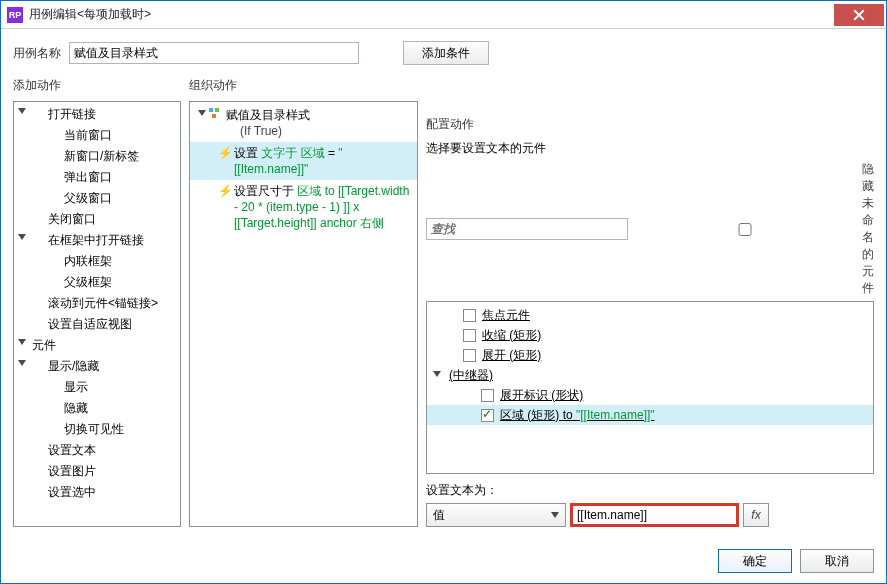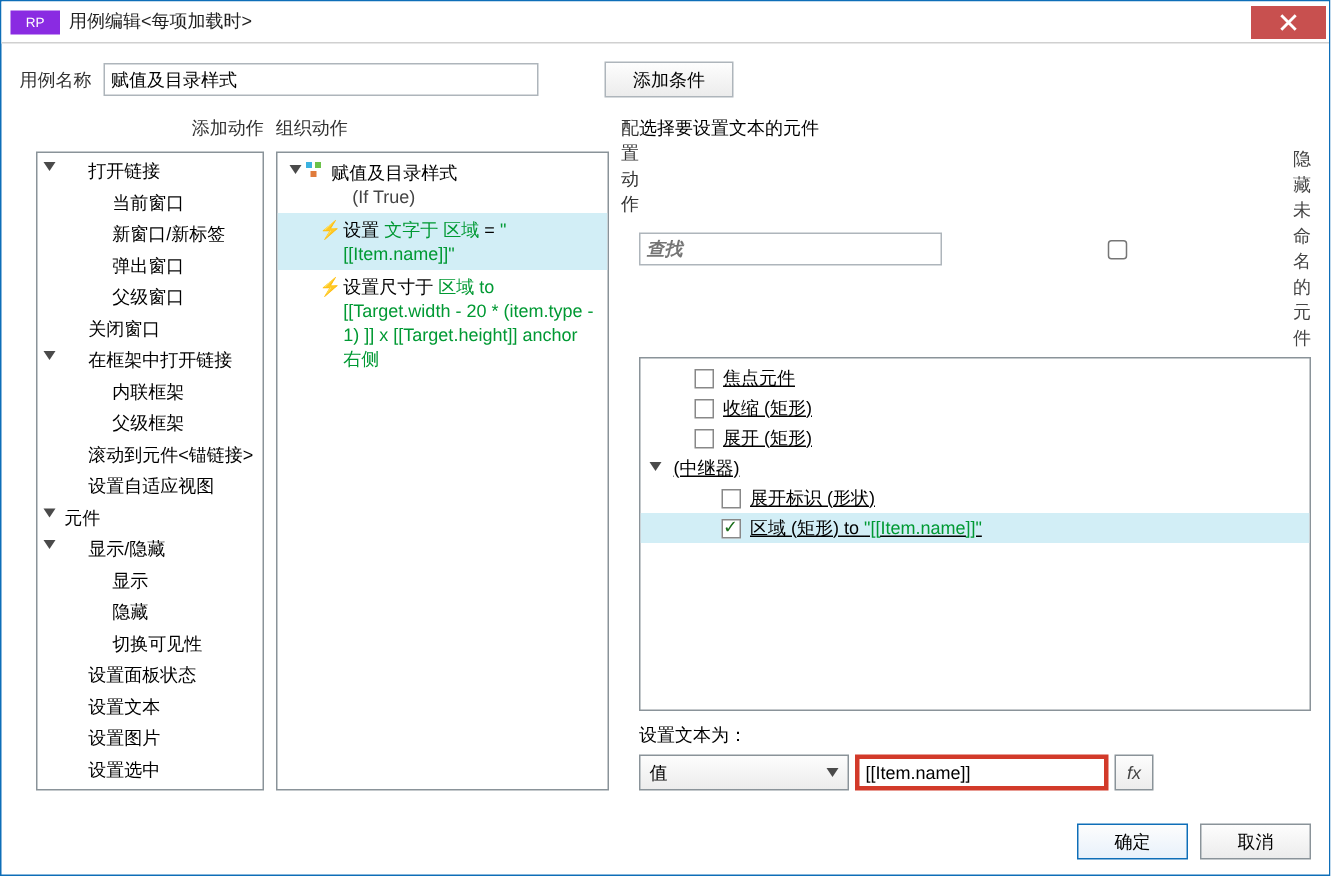--- a/index.html
+++ b/index.html
@@ -1,34 +1,34 @@
 <!DOCTYPE html>
 <html><head>
 <meta charset="utf-8">
 <style>
 * { box-sizing: border-box; margin: 0; padding: 0; font-family: "Microsoft YaHei", "SimSun", sans-serif; font-size: 12px; }
 body { background: #fff; width: 887px; height: 584px; overflow: hidden; }
 .window { border: 1px solid #0e6eb8; width: 887px; height: 584px; display: flex; flex-direction: column; background: #fff; }
 .titlebar { height: 28px; background: #fff; border-bottom: 1px solid #d0d0d0; display: flex; align-items: center; }
-.titlebar .appicon { width: 33px; height: 16px; background: #8a2be2; margin: 0 6px; display:flex;align-items:center;justify-content:center;color:#fff;font-size:9px;font-weight:normal;}
+.titlebar .appicon { width: 16px; height: 16px; background: #8a2be2; margin: 0 6px; display:flex;align-items:center;justify-content:center;color:#fff;font-size:9px;font-weight:bold;}
 .titlebar .title { flex: 1; color: #222; font-size: 12px; }
 .titlebar .closebtn { width: 50px; height: 22px; background: #c8504f; display:flex; align-items:center; justify-content:center; margin-right:2px;}
 .titlebar .closebtn svg { width:12px;height:12px;}
 .content { flex:1; padding: 12px; display:flex; flex-direction:column; gap:6px; }
 .row1 { display:flex; align-items:center; gap:8px; margin-bottom:6px;}
 .row1 label { color:#333; }
 .row1 input[type=text]{ width:290px; height:22px; border:1px solid #aeb5bb; padding:0 4px;}
 .row1 .addcond { margin-left:36px; width:86px; height:24px; border:1px solid #aeb5bb; background:linear-gradient(#fdfdfd,#ececec); display:flex;align-items:center;justify-content:center;cursor:pointer;}
 .cols { flex:1; display:flex; gap:8px; min-height:0;}
 .col { display:flex; flex-direction:column; min-height:0;}
 .col .colhead { height:20px; color:#333; margin-bottom:4px;}
 .col .panel { flex:1; border:1px solid #8a9399; background:#fff; overflow:auto; padding:2px 0;}
-.col1 { width:220px;align-items:flex-end;}
+.col1 { width:220px;}
 .col2 { width:300px;}
-.col3 { flex:1; display:flex; flex-direction:row;}
+.col3 { flex:1; display:flex; flex-direction:column;margin-top:39px;}
 .tree-item { padding:2px 6px 2px 18px; white-space:nowrap; cursor:default; position:relative;}
 .tree-item .tri { position:absolute; left:4px; top:4px; width:0;height:0;border-left:4px solid transparent;border-right:4px solid transparent;border-top:6px solid #4a4a4a;}
 .sub1 { padding-left: 34px;}
 .sub2 { padding-left: 50px;}
 .org-row { padding:3px 6px 3px 30px; min-height:18px; line-height:16px; position:relative;}
 .org-row.selected { background:#d2eef6;}
 .org-row .caret { position:absolute; left:8px; top:6px; width:0;height:0;border-left:4px solid transparent;border-right:4px solid transparent;border-top:6px solid #4a4a4a;}
 .org-row .bolt { position:absolute; left:16px; top:3px; color:#555;}
 .greenlnk { color:#009933; }
 .quoted { color:#009933;}
@@ -94,21 +94,20 @@
             <div class="tree-item sub1"><span class="tri"></span><span>在框架中打开链接</span></div>
               <div class="tree-item sub2">内联框架</div>
               <div class="tree-item sub2">父级框架</div>
             <div class="tree-item sub1">滚动到元件&lt;锚链接&gt;</div>
             <div class="tree-item sub1">设置自适应视图</div>
           <div class="tree-item"><span class="tri"></span><span>元件</span></div>
             <div class="tree-item sub1"><span class="tri"></span><span>显示/隐藏</span></div>
               <div class="tree-item sub2">显示</div>
               <div class="tree-item sub2">隐藏</div>
               <div class="tree-item sub2">切换可见性</div>
-            <div class="tree-item sub1">设置面板状态</div>
             <div class="tree-item sub1">设置文本</div>
             <div class="tree-item sub1">设置图片</div>
             <div class="tree-item sub1">设置选中</div>
         </div>
       </div>
 
       <div class="col col2">
         <div class="colhead">组织动作</div>
         <div class="panel">
           <div class="org-row">

